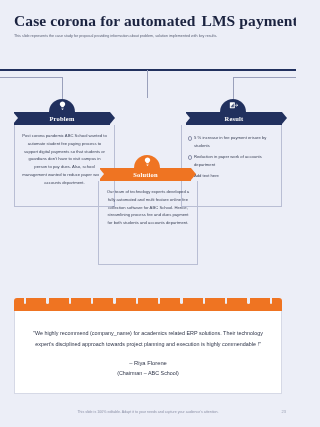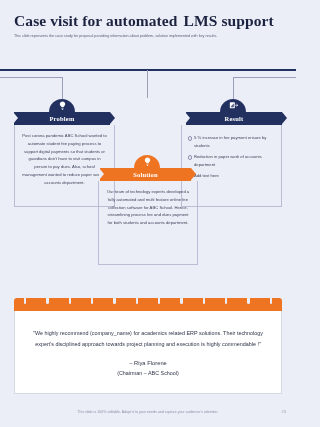--- a/index.html
+++ b/index.html
@@ -226,21 +226,21 @@
     font-size: 4px;
     color: #9aa0b4;
   }
 </style>
 </head>
 <body>
 
 <div class="slide">
 
   <div class="header">
-    <div class="title"><span>Case visit for automated</span><span class="gap"></span><span>LMS support</span></div>
+    <div class="title"><span>Case corona for automated</span><span class="gap"></span><span>LMS payment</span></div>
     <div class="subtitle">This slide represents the case study for proposal providing information about problem, solution implemented with key results.</div>
   </div>
 
   <div class="conn conn-h" style="left:0px; top:69px; width:296px; height:1.5px; background:#21305e;"></div>
   <div class="conn conn-v" style="left:147px; top:70px; height:28px;"></div>
   <div class="conn conn-h" style="left:0px; top:77px; width:63px;"></div>
   <div class="conn conn-h" style="left:233px; top:77px; width:63px;"></div>
   <div class="conn conn-v" style="left:62px; top:77px; height:22px;"></div>
   <div class="conn conn-v" style="left:233px; top:77px; height:22px;"></div>
 

